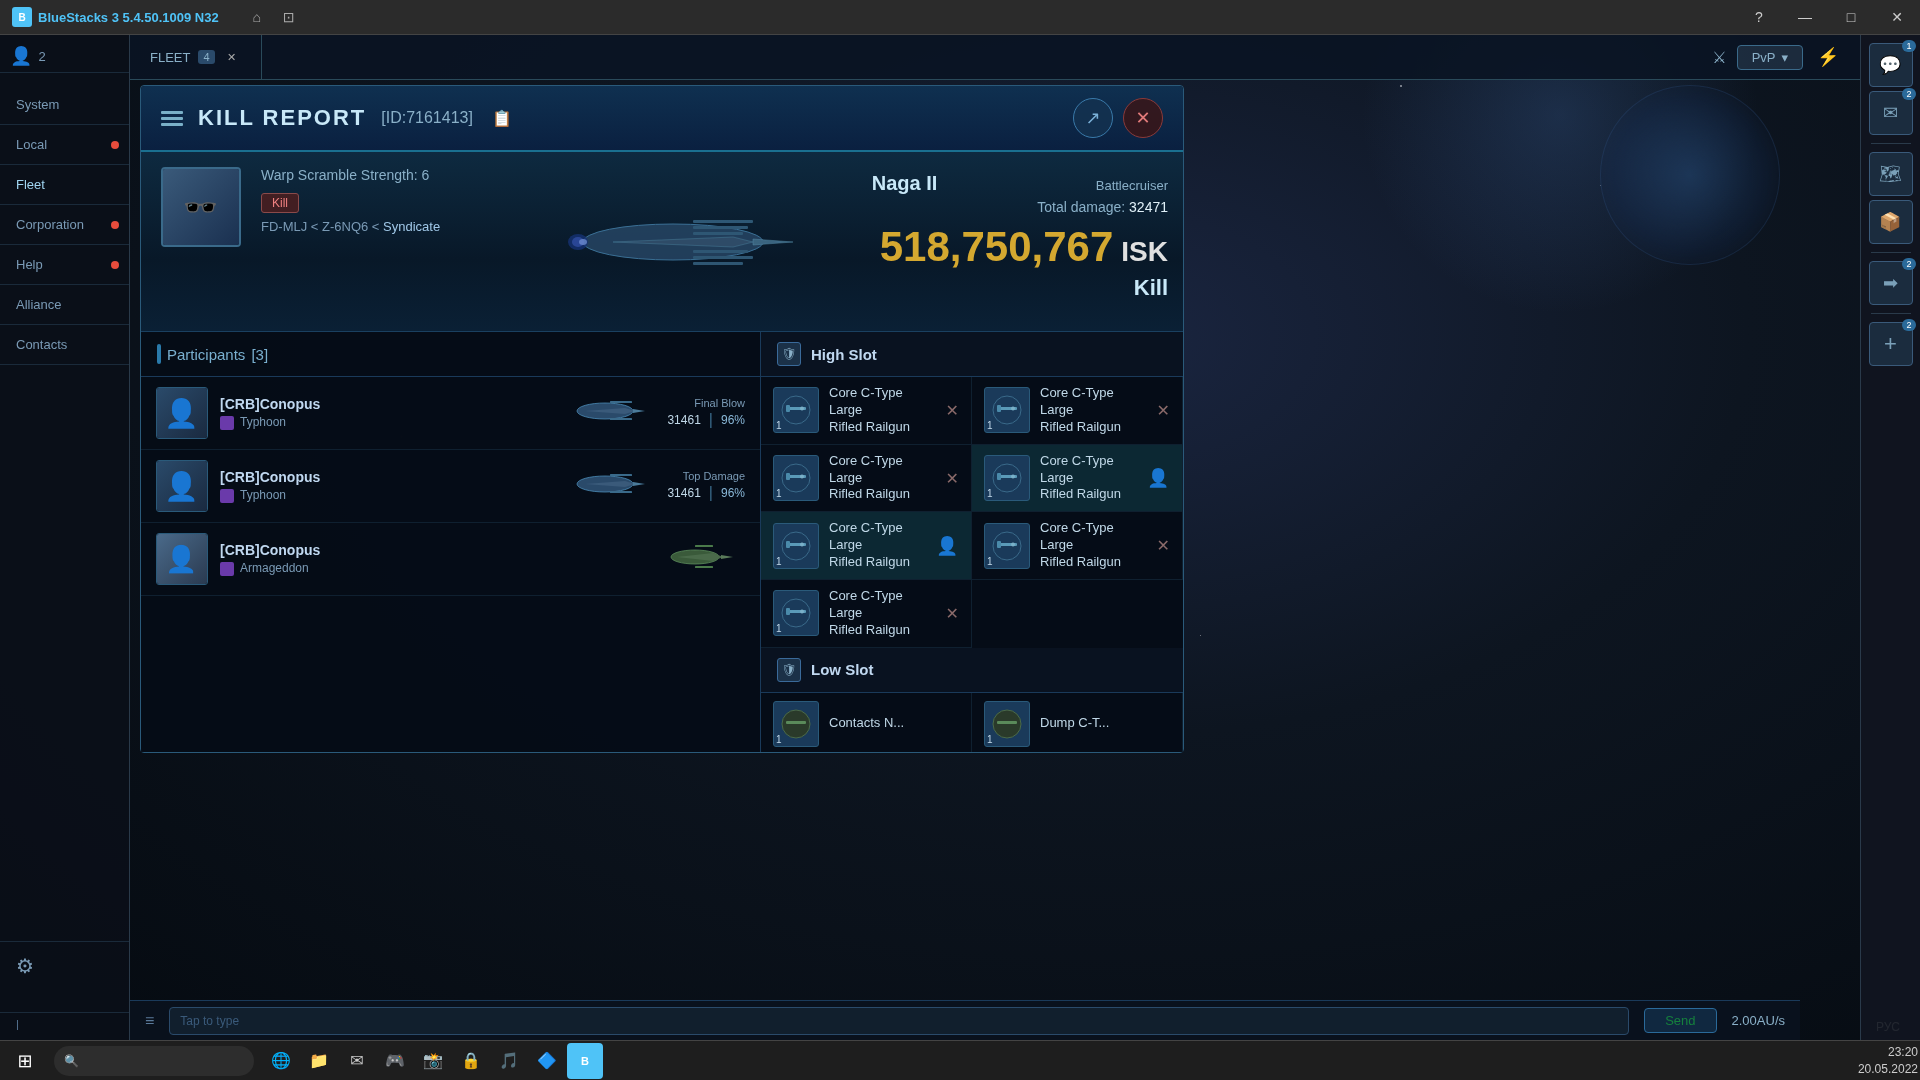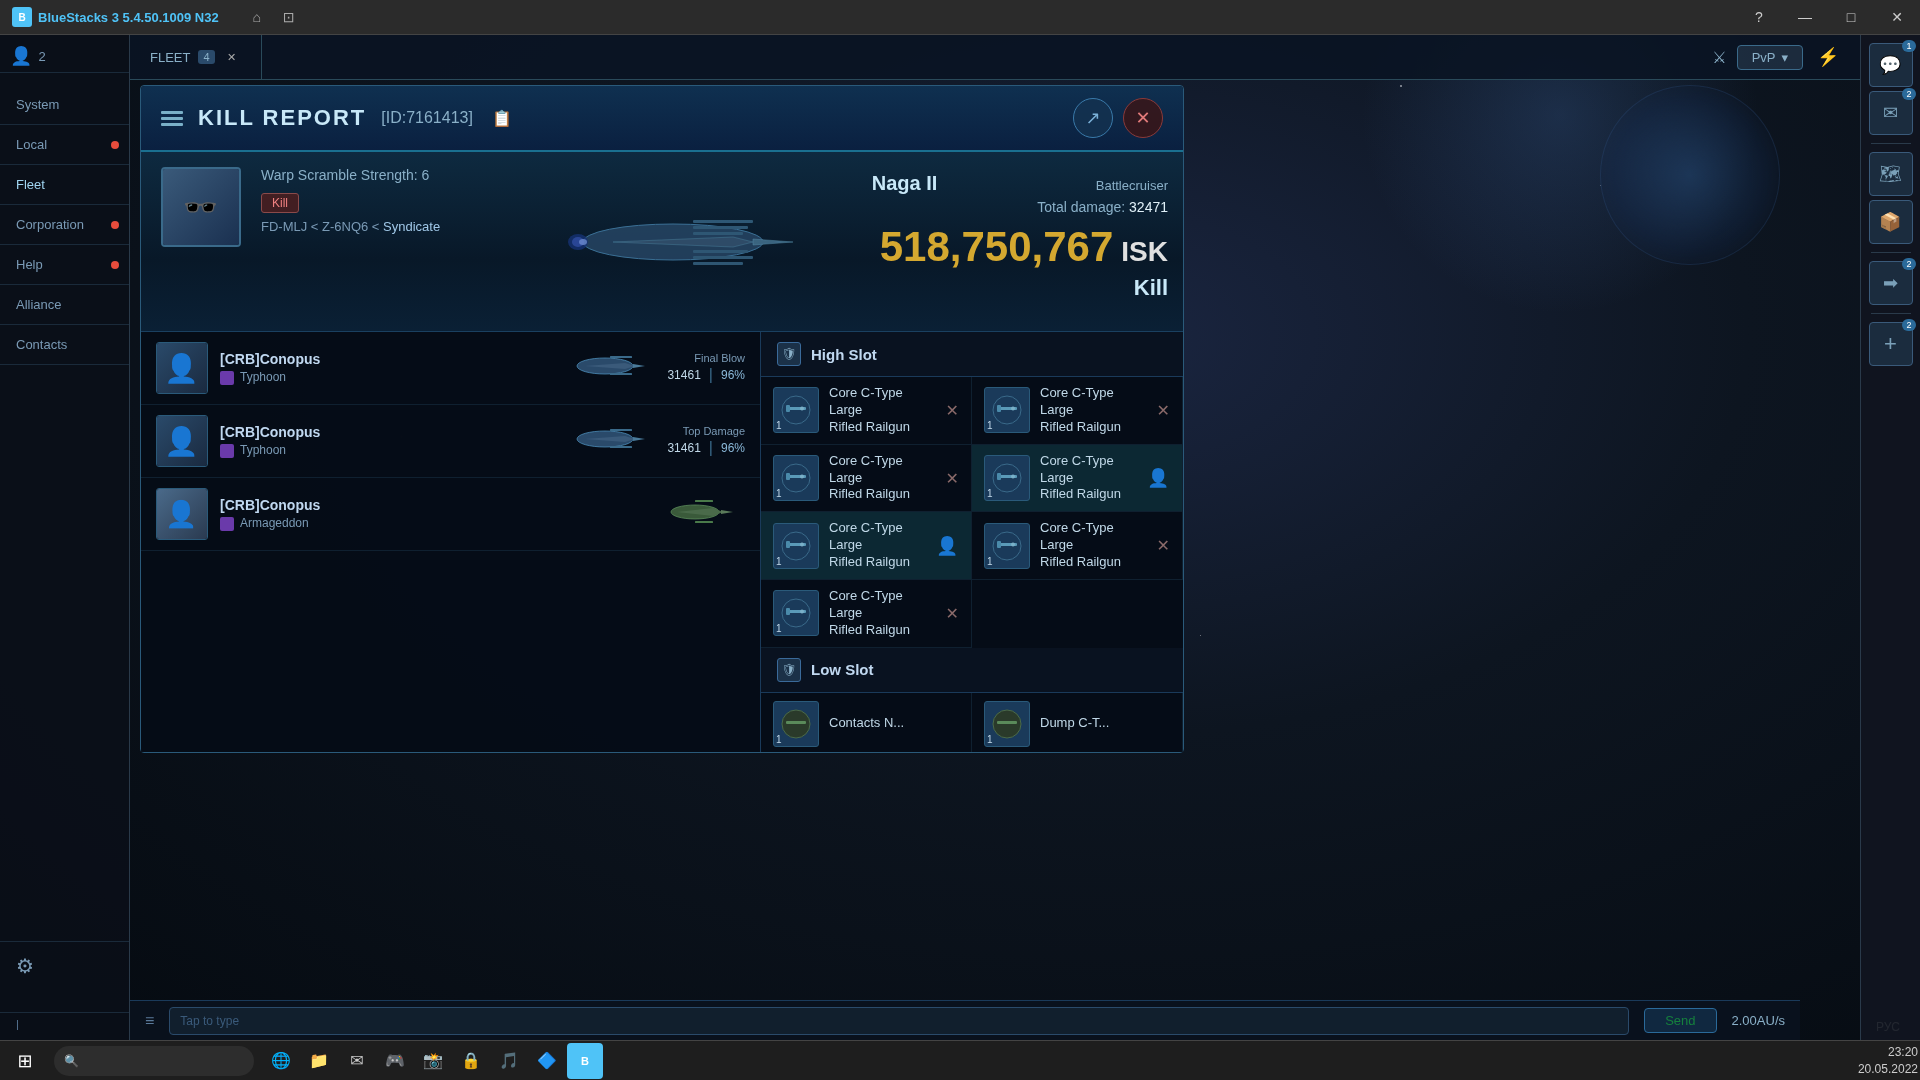--- a/index.html
+++ b/index.html
@@ -898,20 +898,25 @@
           <span class="isk-value">518,750,767</span>
           <span class="isk-label">ISK</span>
         </div>
         <div class="kill-result">Kill</div>
       </div>
     </div>
 
     <div class="kill-body">
 
       <div class="participants-panel">
+        <div class="participants-header">
+          <div class="participants-bar"></div>
+          <span class="participants-title">Participants</span>
+          <span class="participants-count">[3]</span>
+        </div>
 
         <div class="participant-item">
           <div class="participant-avatar">
             <div class="avatar-face-2">👤</div>
           </div>
           <div style="display:flex;flex-direction:column;gap:2px;">
             <div style="display:flex;align-items:center;gap:6px;">
               <span class="participant-name">[CRB]Conopus</span>
             </div>
             <div style="display:flex;align-items:center;gap:6px;">

